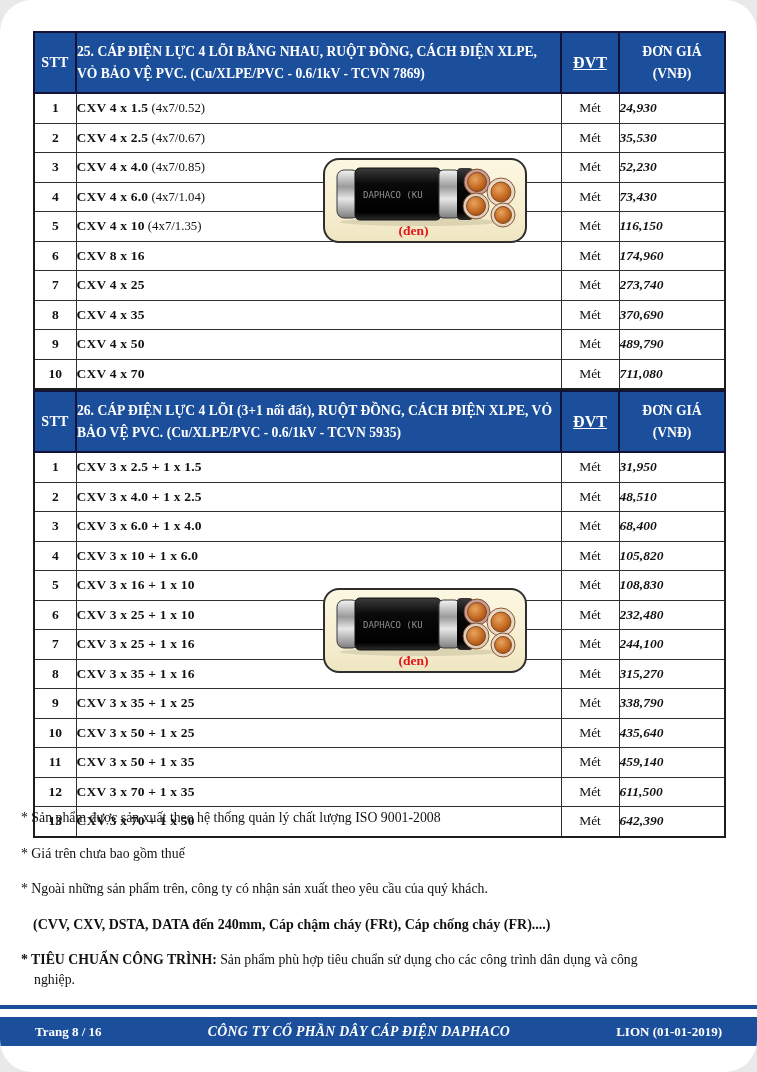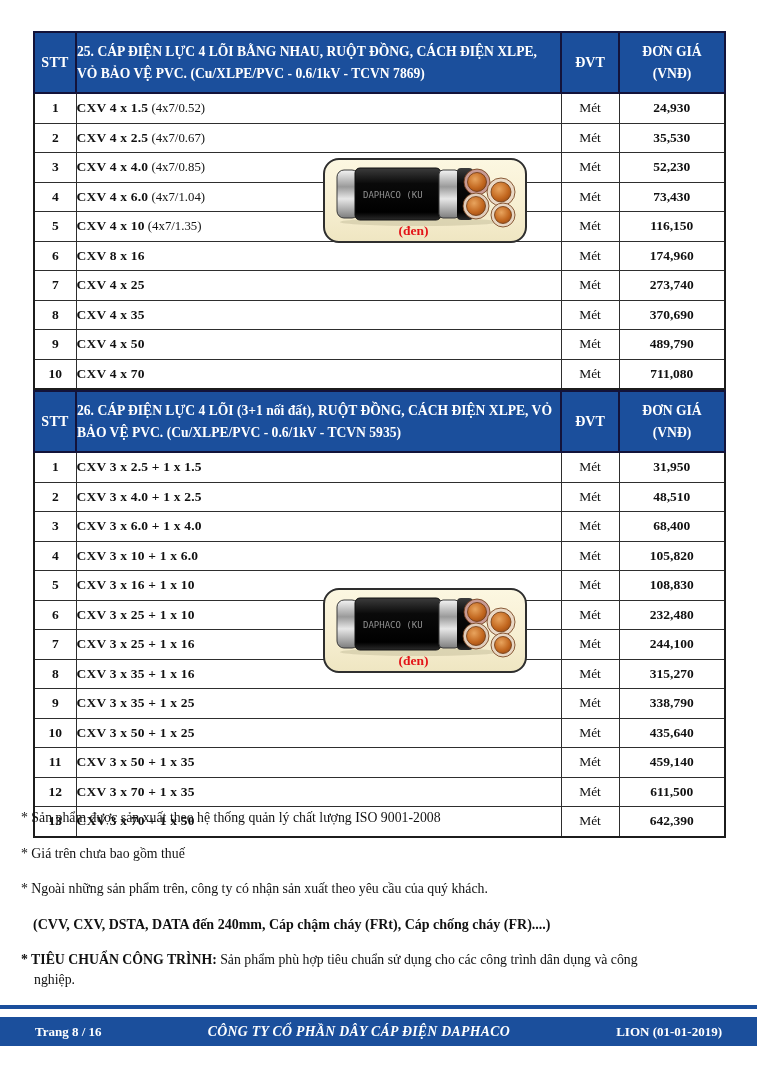--- a/index.html
+++ b/index.html
@@ -1,41 +1,41 @@
 <!DOCTYPE html>
 <html><head>
 <meta charset="utf-8">
 <style>
   html,body{margin:0;padding:0;background:#e9e9e9;}
   .page{position:relative;width:757px;height:1072px;background:#ffffff;
-        font-family:"Liberation Serif","DejaVu Serif",serif;color:#111;overflow:hidden;margin:0 auto;}
+        font-family:"Liberation Serif","DejaVu Serif",serif;color:#111;overflow:hidden;margin:0 auto;border-radius:32px;}
 
   
   .tables-wrap{position:absolute;left:33px;top:31px;width:691px;}
   table.ptable{border-collapse:collapse;table-layout:fixed;width:691px;}
   table.ptable col.c1{width:42px;} table.ptable col.c2{width:485px;}
   table.ptable col.c3{width:58px;} table.ptable col.c4{width:106px;}
 
   table.ptable thead th{
     background:#1b4f9c;color:#ffffff;border:2.5px solid #13133a;
     height:59px;padding:0;font-weight:bold;vertical-align:middle;}
   th.h-stt{font-size:14px;letter-spacing:.3px;}
   th.h-title{text-align:left;padding:2px 8px;font-size:13.6px;line-height:1.55;}
-  th.h-dvt{font-size:14px;}
+  th.h-dvt{font-size:16px;text-decoration:underline;}
   th.h-gia{font-size:13.6px;line-height:1.6;}
 
   table.ptable tbody td{
     border:1.5px solid #2e2e2e;height:28.5px;padding:0;background:#fff;
     vertical-align:middle;font-size:13.5px;}
   table.ptable{border:2px solid #1c1c1c;}
   td.c-stt{text-align:center;font-weight:bold;}
   td.c-name{text-align:left;padding-left:20px;font-weight:bold;letter-spacing:.2px;font-family:Liberation Serif, serif;}
   td.c-name .spec{font-weight:normal;font-size:12.8px;letter-spacing:0;}
   td.c-dvt{text-align:center;}
-  td.c-price{text-align:center;padding-right:9px;font-weight:bold;}
+  td.c-price{text-align:left;padding-right:9px;font-weight:bold;font-style:italic;}
 
   
   .cable-card{position:absolute;width:204px;height:85px;z-index:6;
     border:2.5px solid #2e2e2e;border-radius:16px;
     background:linear-gradient(#fcf7e1 0%,#f7efd2 55%,#efe6c2 100%);
     box-sizing:border-box;}
   .cable-card.first{left:323px;top:158px;}
   .cable-card.second{left:323px;top:588px;}
   .cable-card svg{position:absolute;left:0;top:0;}
   .cable-label{position:absolute;left:0;right:23px;bottom:2px;text-align:center;

